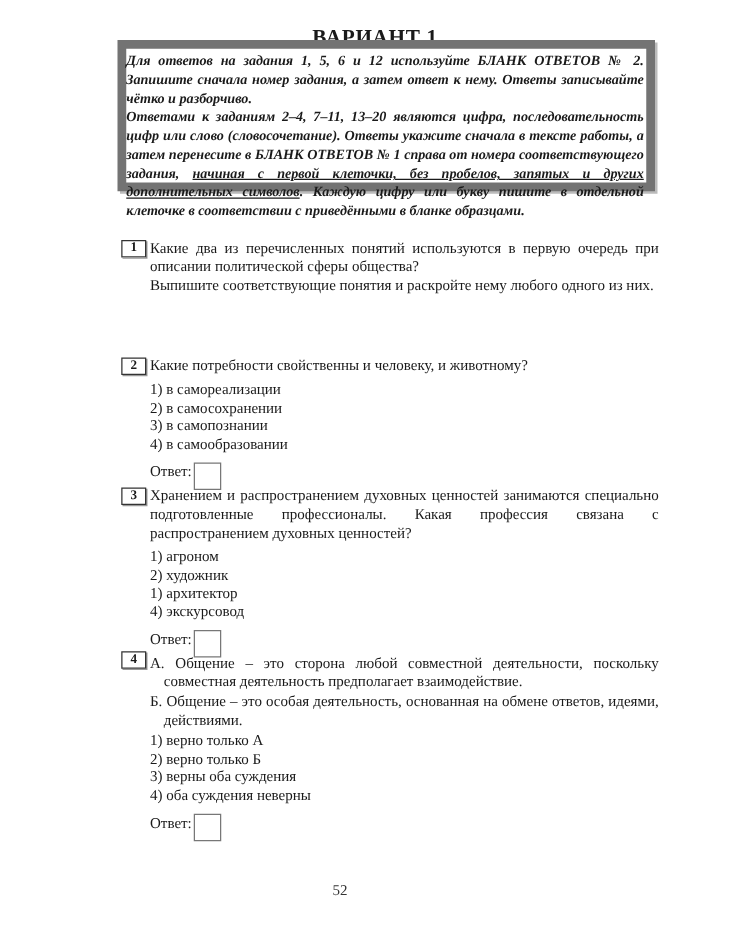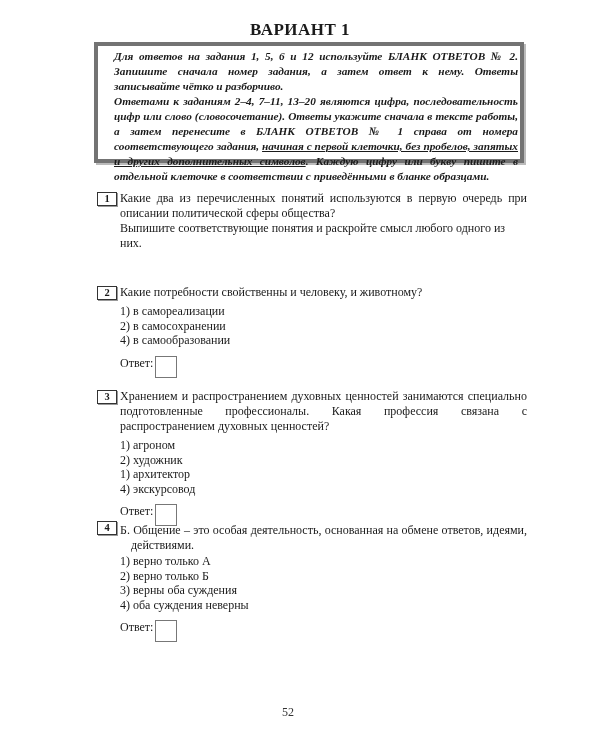--- a/index.html
+++ b/index.html
@@ -5,23 +5,23 @@
     html, body { margin: 0; padding: 0; }
     body {
       width: 600px; height: 750px; background: #ffffff; position: relative; overflow: hidden;
       font-family: "Liberation Serif", "DejaVu Serif", serif; color: #1a1a1a;
     }
     .page-title {
       position: absolute; left: 0; width: 600px; top: 20px; text-align: center;
       font-weight: bold; font-size: 17px; letter-spacing: 0.5px;
     }
     .instructions {
-      position: absolute; left: 94px; top: 42px; width: 430px; height: 121px;
-      border: 4px solid #737373; box-shadow: 2px 2px 0 #bbb;
-      padding: 3px 2px 2px 16px; box-sizing: border-box;
+      position: absolute; left: 94px; top: 32px; width: 430px; height: 121px;
+      border: 7px solid #737373; box-shadow: 2px 2px 0 #bbb;
+      padding: 3px 2px 2px 0; box-sizing: border-box;
       font-style: italic; font-weight: bold; font-size: 11.3px; line-height: 15px;
       text-align: justify;
     }
     .instructions p { margin: 0; }
     .instructions u { text-decoration: underline; }
     .task { position: absolute; left: 97px; width: 430px; font-size: 12px; line-height: 15px; }
     .task-num {
       position: absolute; left: 0; top: 1px; width: 18px; height: 12px;
       border: 1px solid #333; font-weight: bold; font-size: 10.5px; line-height: 12px; text-align: center;
       box-shadow: 1px 1px 0 #999;
@@ -29,47 +29,48 @@
     .task-text { margin-left: 23px; text-align: justify; }
     .task-body { margin-left: 23px; }
     .center-italic { text-align: center; font-style: italic; margin: 14px 0 14px 0; }
     .options { margin-top: 4px; }
     .option { line-height: 14.5px; }
     .stmt { text-indent: 0; padding-left: 11px; text-indent: -11px; text-align: justify; line-height: 14.5px; margin-bottom: 2px; }
     .answer-row { display: flex; align-items: flex-start; margin-top: 8px; }
     .answer-label { margin-right: 2px; }
     .answer-box { width: 20px; height: 20px; border: 1px solid #777; display: inline-block; }
     .page-number {
-      position: absolute; left: 16px; width: 544px; top: 705px; text-align: center; font-size: 12px; color: #333;
+      position: absolute; left: 0; width: 544px; top: 705px; text-align: center; font-size: 12px; color: #333;
     }
   </style>
 </head>
 <body>
 
 <div class="page-title">ВАРИАНТ 1</div>
 
 <div class="instructions">
   <p>Для ответов на задания 1, 5, 6 и 12 используйте БЛАНК ОТВЕТОВ № 2. Запишите сначала номер задания, а затем ответ к нему. Ответы записывайте чётко и разборчиво.</p>
   <p><span>Ответами к заданиям 2–4, 7–11, 13–20 являются цифра, последовательность цифр или слово (словосочетание). Ответы укажите сначала в тексте работы, а затем перенесите в БЛАНК ОТВЕТОВ № 1 справа от номера соответствующего задания, </span><u>начиная с первой клеточки, без пробелов, запятых и других дополнительных символов</u><span>. Каждую цифру или букву пишите в отдельной клеточке в соответствии с приведёнными в бланке образцами.</span></p>
 </div>
 
 <div class="task" style="top:191px;">
   <div class="task-num">1</div>
   <div class="task-text">Какие два из перечисленных понятий используются в первую очередь при описании политической сферы общества?</div>
   <div class="task-body">
-    <div>Выпишите соответствующие понятия и раскройте смысл любого одного из них.</div>
+    <div>Выпишите соответствующие понятия и раскройте нему любого одного из них.</div>
   </div>
 </div>
 
 <div class="task" style="top:285px;">
   <div class="task-num">2</div>
   <div class="task-text">Какие потребности свойственны и человеку, и животному?</div>
   <div class="task-body options">
     <div class="option">1) в самореализации</div>
     <div class="option">2) в самосохранении</div>
+    <div class="option">3) в самопознании</div>
     <div class="option">4) в самообразовании</div>
     <div class="answer-row">
       <span class="answer-label">Ответ:</span>
       <span class="answer-box"></span>
     </div>
   </div>
 </div>
 
 <div class="task" style="top:389px;">
   <div class="task-num">3</div>
@@ -82,20 +83,21 @@
     <div class="answer-row">
       <span class="answer-label">Ответ:</span>
       <span class="answer-box"></span>
     </div>
   </div>
 </div>
 
 <div class="task" style="top:520px;">
   <div class="task-num">4</div>
   <div class="task-body" style="margin-top:3px;">
+    <div class="stmt">А. Общение – это сторона любой совместной деятельности, поскольку совместная деятельность предполагает взаимодействие.</div>
     <div class="stmt">Б. Общение – это особая деятельность, основанная на обмене ответов, идеями, действиями.</div>
   </div>
   <div class="task-body">
     <div class="option">1) верно только А</div>
     <div class="option">2) верно только Б</div>
     <div class="option">3) верны оба суждения</div>
     <div class="option">4) оба суждения неверны</div>
     <div class="answer-row">
       <span class="answer-label">Ответ:</span>
       <span class="answer-box"></span>

